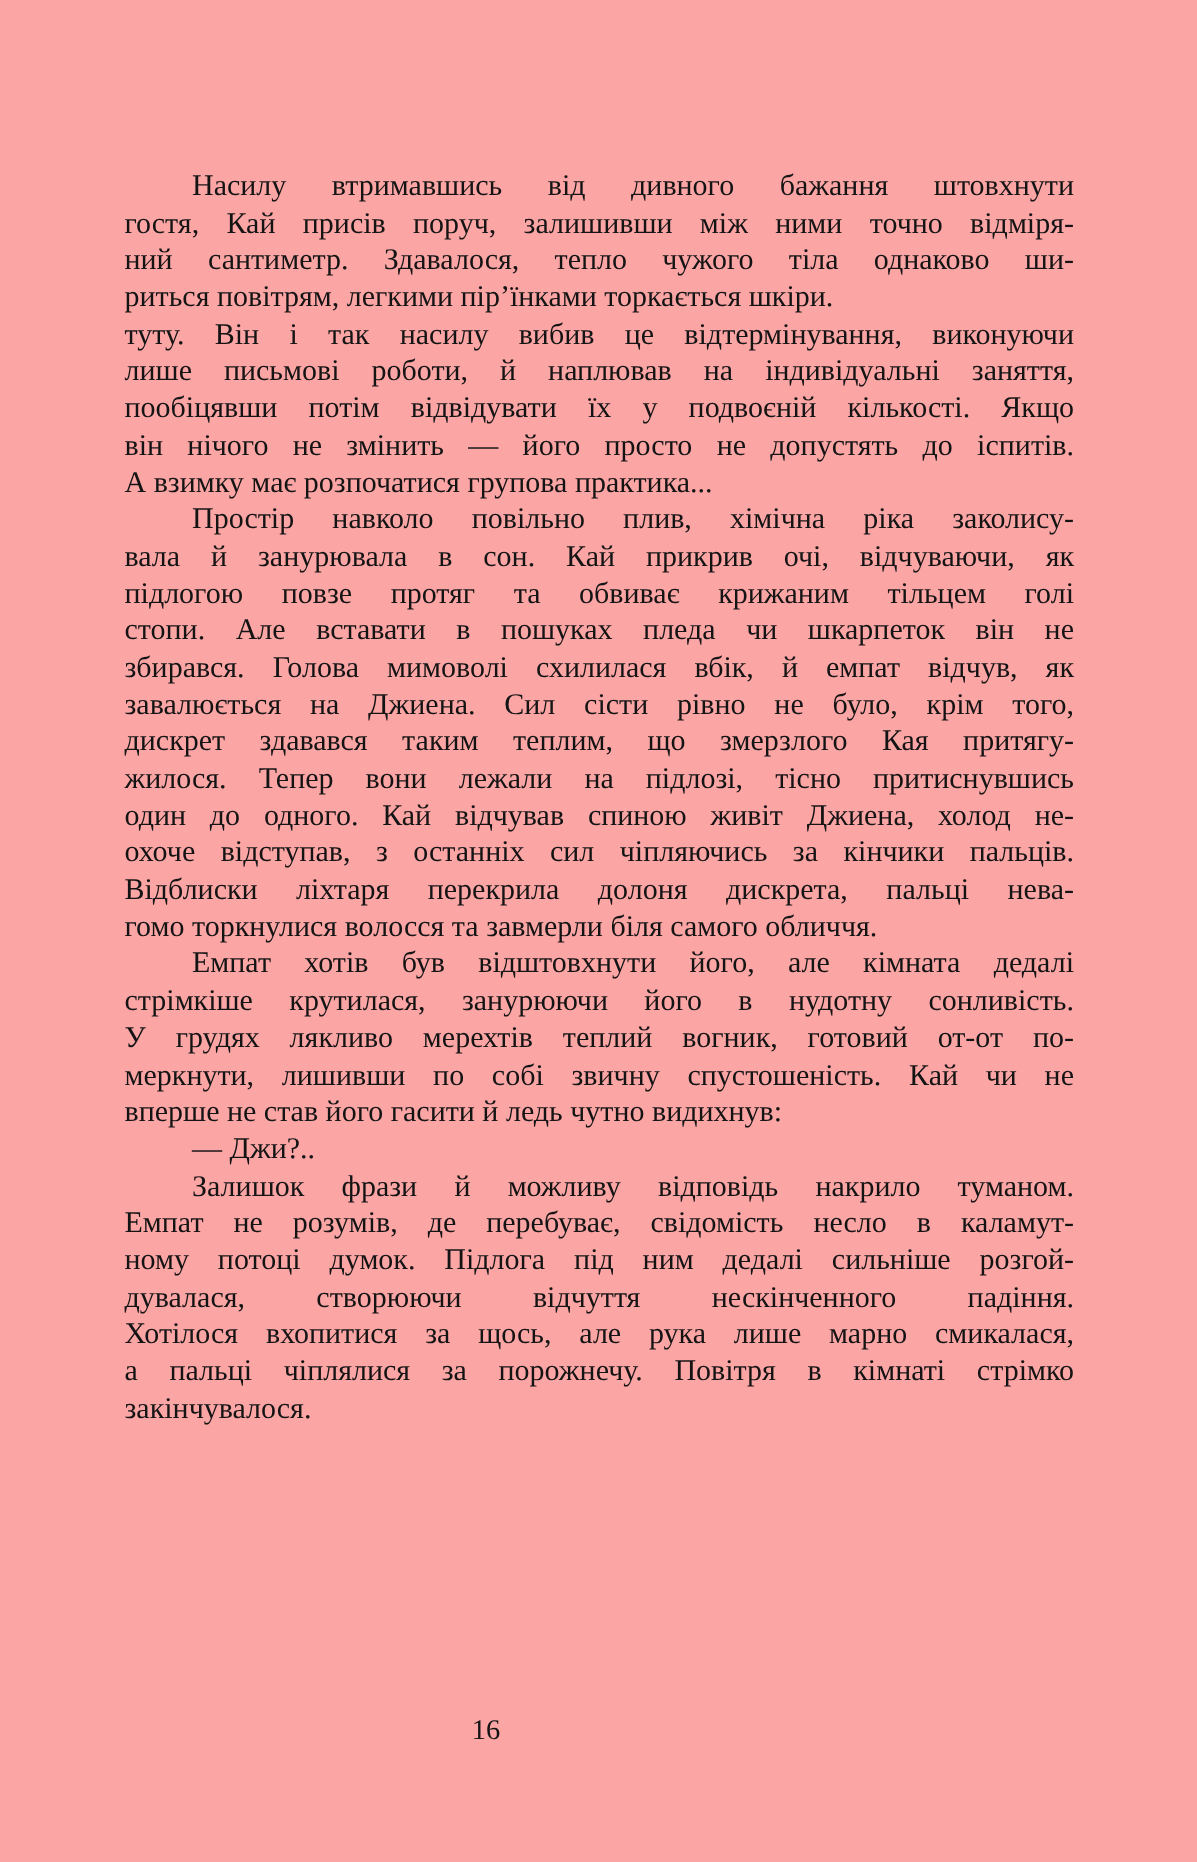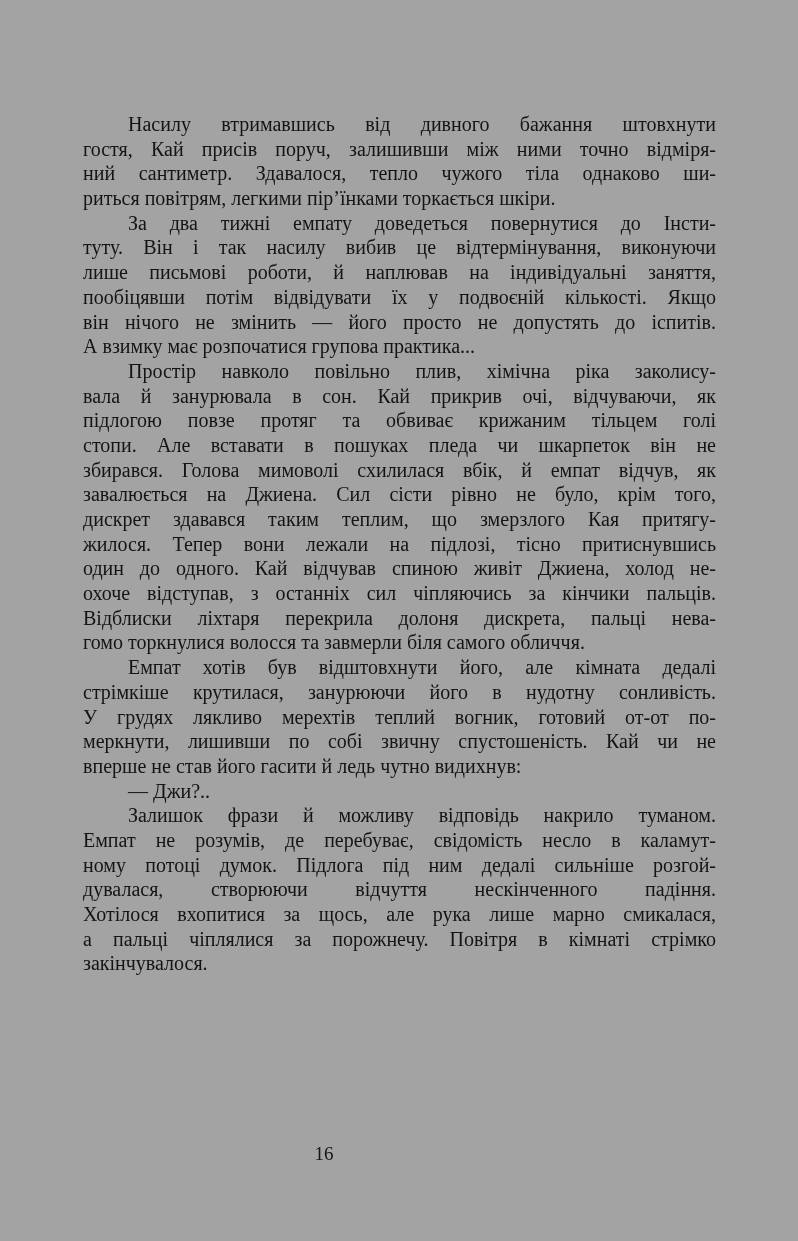--- a/index.html
+++ b/index.html
@@ -14,21 +14,21 @@
     font-family: "Liberation Serif", "DejaVu Serif", serif;
     color: #141414;
     overflow: hidden;
   }
   .page {
     position: absolute;
     left: 0;
     top: 0;
     width: 798px;
     height: 1241px;
-    background: #a3a3a3;
+    background: #fca5a5;
   }
   .body-text {
     position: absolute;
     left: 83px;
     top: 112px;
     width: 633px;
     font-size: 20px;
     line-height: 24.7px;
   }
   .para {
@@ -64,21 +64,20 @@
 
 <div class="page">
   <div class="body-text">
       <div class="para">
         <div class="line indent">Насилу втримавшись від дивного бажання штовхнути</div>
         <div class="line">гостя, Кай присів поруч, залишивши між ними точно відміря-</div>
         <div class="line">ний сантиметр. Здавалося, тепло чужого тіла однаково ши-</div>
         <div class="line last">риться повітрям, легкими пір’їнками торкається шкіри.</div>
       </div>
       <div class="para">
-        <div class="line indent">За два тижні емпату доведеться повернутися до Інсти-</div>
         <div class="line">туту. Він і так насилу вибив це відтермінування, виконуючи</div>
         <div class="line">лише письмові роботи, й наплював на індивідуальні заняття,</div>
         <div class="line">пообіцявши потім відвідувати їх у подвоєній кількості. Якщо</div>
         <div class="line">він нічого не змінить — його просто не допустять до іспитів.</div>
         <div class="line last">А взимку має розпочатися групова практика...</div>
       </div>
       <div class="para">
         <div class="line indent">Простір навколо повільно плив, хімічна ріка заколису-</div>
         <div class="line">вала й занурювала в сон. Кай прикрив очі, відчуваючи, як</div>
         <div class="line">підлогою повзе протяг та обвиває крижаним тільцем голі</div>

